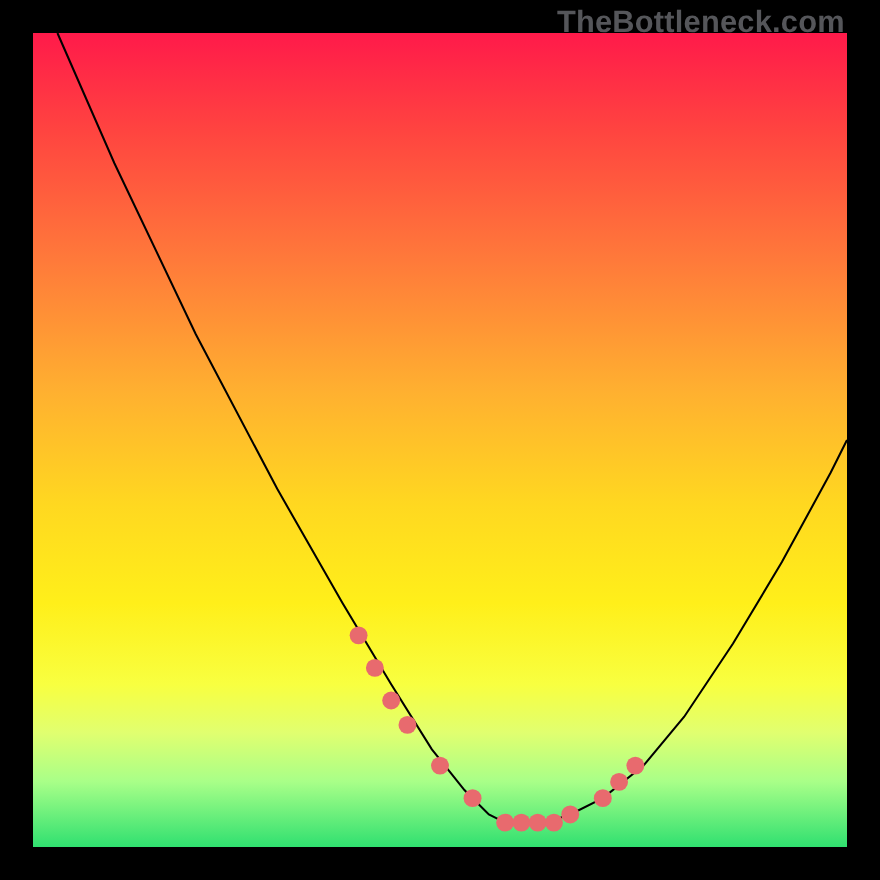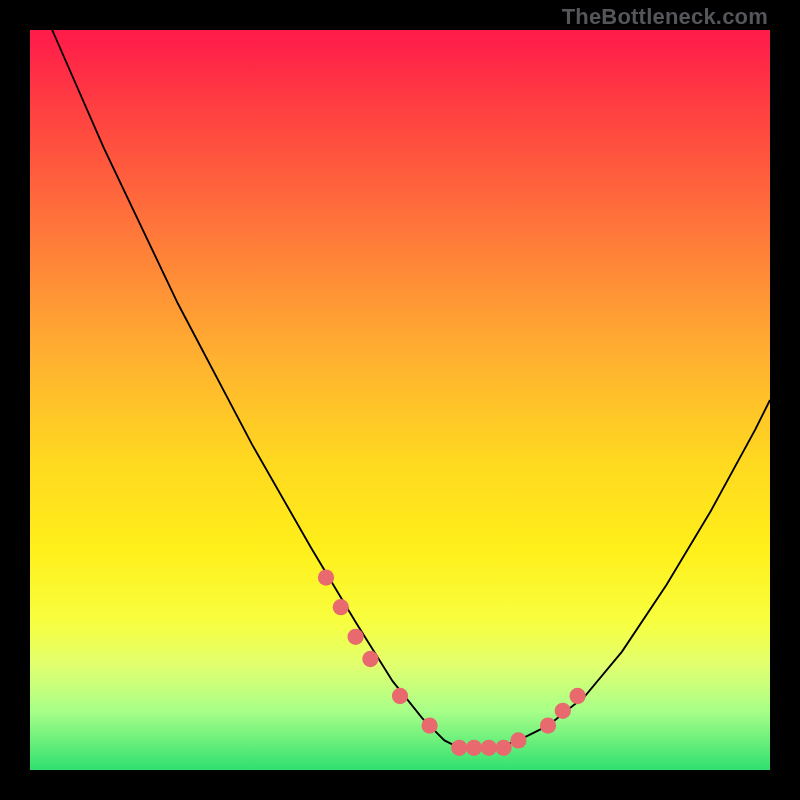--- a/index.html
+++ b/index.html
@@ -34,21 +34,21 @@
       #f8ff40 80%,
       #e0ff70 86%,
       #a8ff88 92%,
       #30e070 100%);
   }
   .attribution {
     position: absolute;
     top: 4px;
     right: 32px;
     font-family: Arial, Helvetica, sans-serif;
-    font-size: 22px;
+    font-size: 28px;
     font-weight: bold;
     color: #55565a;
     letter-spacing: 0.2px;
   }
   svg.curve {
     position: absolute;
     left: 30px;
     top: 30px;
     width: 740px;
     height: 740px;

